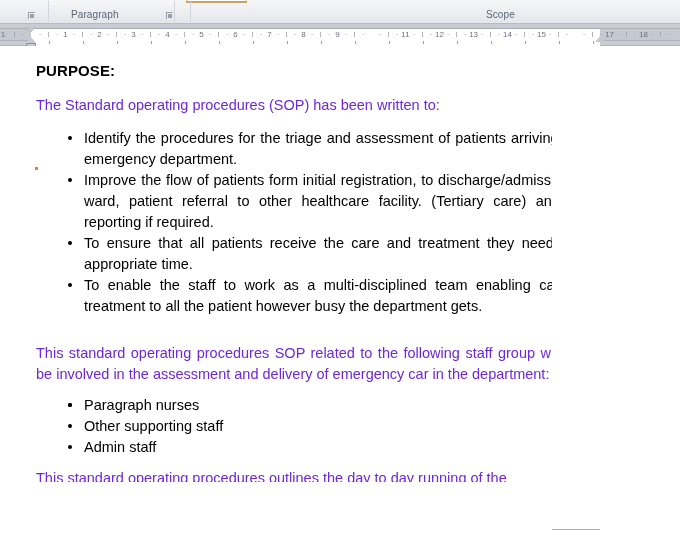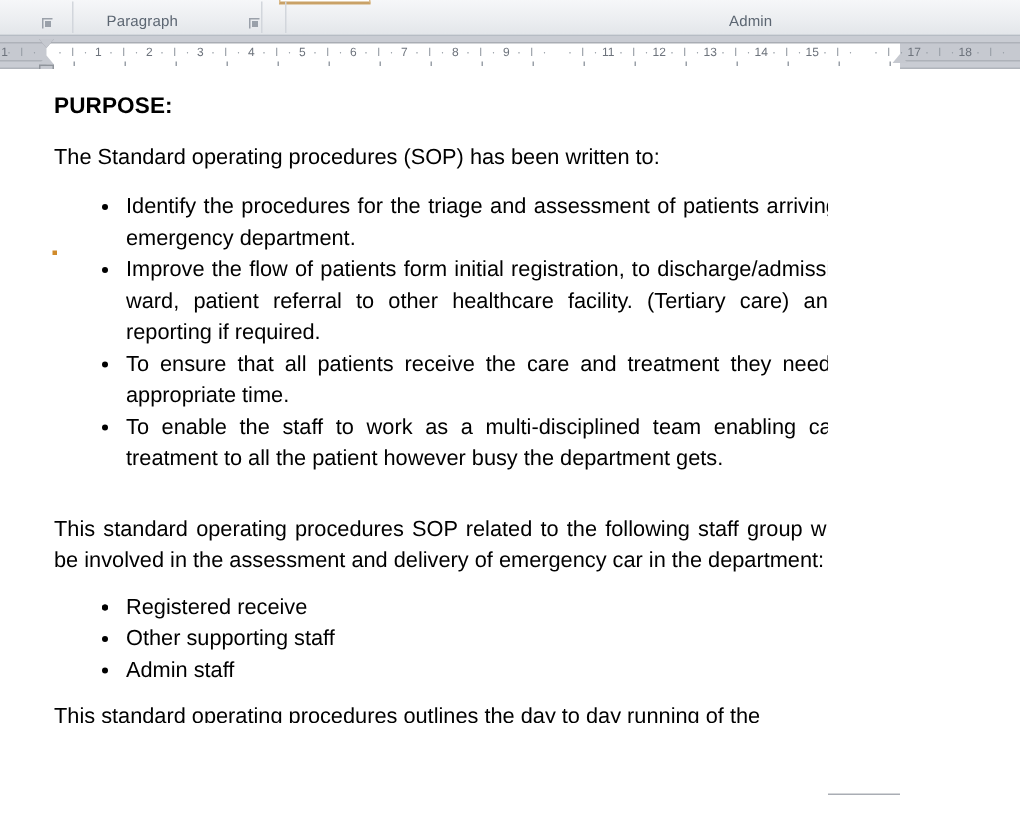--- a/index.html
+++ b/index.html
@@ -201,21 +201,21 @@
   h1.heading {
     font-size: 15px;
     font-weight: bold;
     color: #000000;
     margin: 0;
     letter-spacing: .1px;
     font-family: "Liberation Sans", sans-serif;
   }
   p.para {
     font-size: 14.5px;
-    color: #000000;
+    color: #6d28d9;
     margin: 0;
     text-align: justify;
     line-height: 21px;
     font-family: "Liberation Sans", sans-serif;
   }
   ul.bullets {
     margin: 0;
     padding: 0;
     list-style: none;
   }
@@ -269,21 +269,21 @@
 
   <div class="ribbon-group" style="left:49px; width:125px;">
     <span class="group-label" style="left:22px;">Paragraph</span>
   </div>
   <div class="dialog-launcher" style="left:165px;">
     <span class="dl-corner"></span>
     <span class="dl-box"></span>
   </div>
 
   <div class="ribbon-group" style="left:191px; width:489px;">
-    <span class="group-label" style="left:295px;">Admin</span>
+    <span class="group-label" style="left:295px;">Scope</span>
   </div>
 </div>
 
 <div class="ruler-wrap">
   <div class="ruler">
     <div class="ruler-band margin" style="left:0px;   width:31px;"></div>
     <div class="ruler-band page" style="left:31px;  width:569px;"></div>
     <div class="ruler-band margin" style="left:600px; width:80px;"></div>
 
     <div id="ruler-ticks">
@@ -418,21 +418,21 @@
 
 
     <div class="sp-14"></div>
 
     <p class="para">This standard operating procedures SOP related to the following staff group who may be involved in the assessment and delivery of emergency car in the department:</p>
 
     <div class="sp-10"></div>
 
     <ul class="bullets tight" id="scope-bullets">
         <li><span class="bullet-dot"></span></li>
-        <li><span class="bullet-dot"></span><span>Registered receive</span></li>
+        <li><span class="bullet-dot"></span><span>Paragraph nurses</span></li>
         <li><span class="bullet-dot"></span><span>Other supporting staff</span></li>
         <li><span class="bullet-dot"></span><span>Admin staff</span></li>
       </ul>
 
     <div class="sp-10"></div>
 
     <div class="clipped-line">
       <p class="para">This standard operating procedures outlines the day to day running of the</p>
     </div>
   </div>

